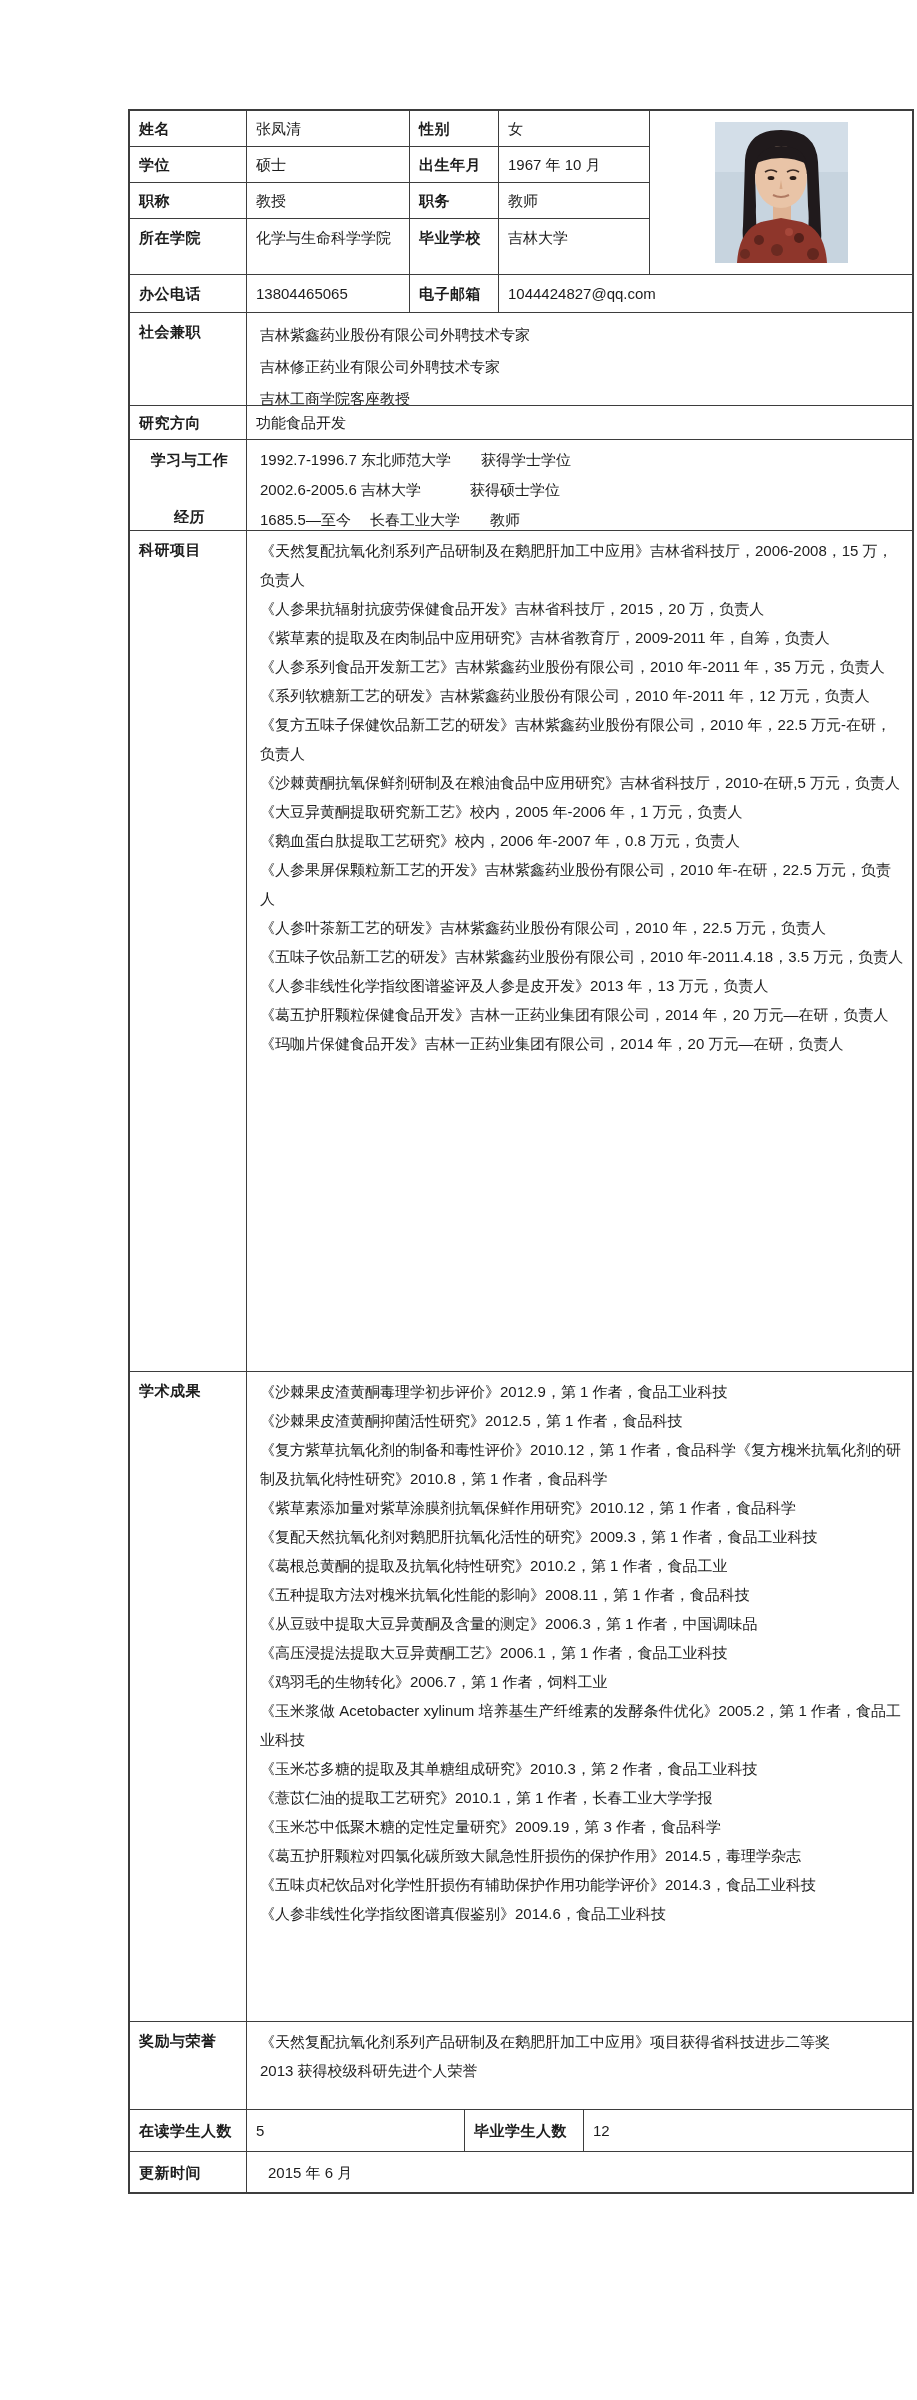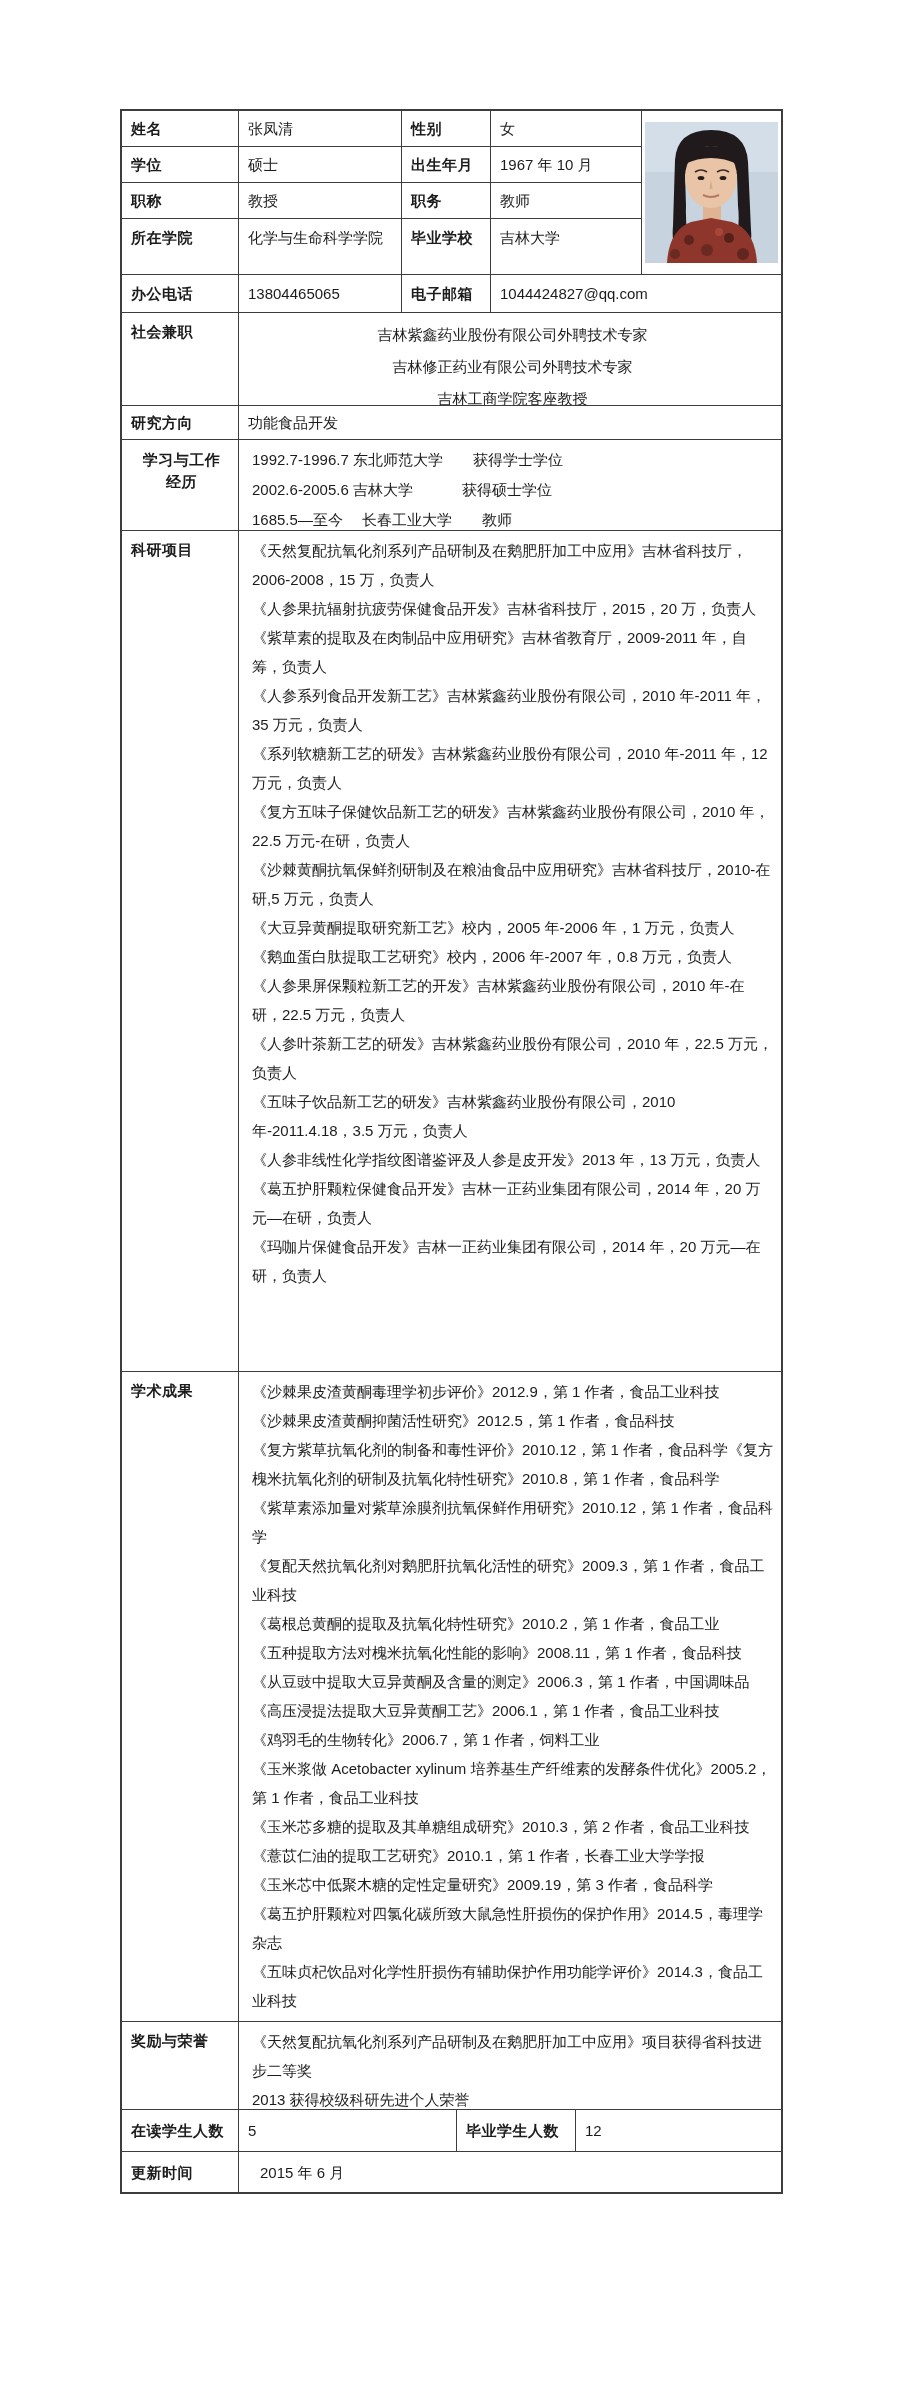--- a/index.html
+++ b/index.html
@@ -3,21 +3,21 @@
 <meta charset="utf-8">
 <style>
   html,body{margin:0;padding:0;}
   body{
     width:917px;height:2400px;background:#ffffff;position:relative;
     font-family:"Liberation Serif","DejaVu Serif",serif;
     color:#1c1c1c;
     -webkit-font-smoothing:antialiased;
   }
   .doc-table{
-    position:absolute;left:120px;top:109px;width:663px;
+    position:absolute;left:128px;top:109px;width:786px;
     border:2px solid #3d3d3d;box-sizing:border-box;background:#fff;
   }
   .grid{display:grid;box-sizing:border-box;}
   .cell{
     box-sizing:border-box;
     border-right:1px solid #3d3d3d;border-bottom:1px solid #3d3d3d;
     display:flex;align-items:center;
     padding:2px 6px 2px 9px;
     font-size:15px;line-height:19px;
     overflow:hidden;
@@ -37,23 +37,23 @@
   }
   .row-b{grid-template-columns:117px 163px 89px 1fr;grid-template-rows:38px;}
   .wrow{grid-template-columns:117px 1fr;}
   .srow{grid-template-columns:117px 218px 119px 1fr;grid-template-rows:42px;}
   .urow{grid-template-columns:117px 1fr;grid-template-rows:40px;gap:12px;}
   .content{
     display:block;align-items:flex-start;
     padding:5px 8px 4px 13px;
   }
   .content .item{font-size:15px;line-height:29px;}
-  .soc .item{line-height:31px;padding-top:1px;text-align:center;}
+  .soc .item{line-height:31px;padding-top:1px;}
   .edu .item{line-height:30px;white-space:pre;}
-  .label-stack{flex-direction:column;justify-content:flex-start;align-items:center;padding-top:9px;text-align:center;}
+  .label-stack{flex-direction:column;justify-content:space-between;align-items:center;padding-top:9px;text-align:center;}
   .label-stack span{display:block;line-height:22px;}
   .h-social{height:93px;}
   .h-dir{height:34px;}
   .h-edu{height:91px;}
   .h-proj{height:841px;}
   .h-ach{height:650px;}
   .h-award{height:88px;}
   .photo-svg{display:block;}
 </style>
 </head>

